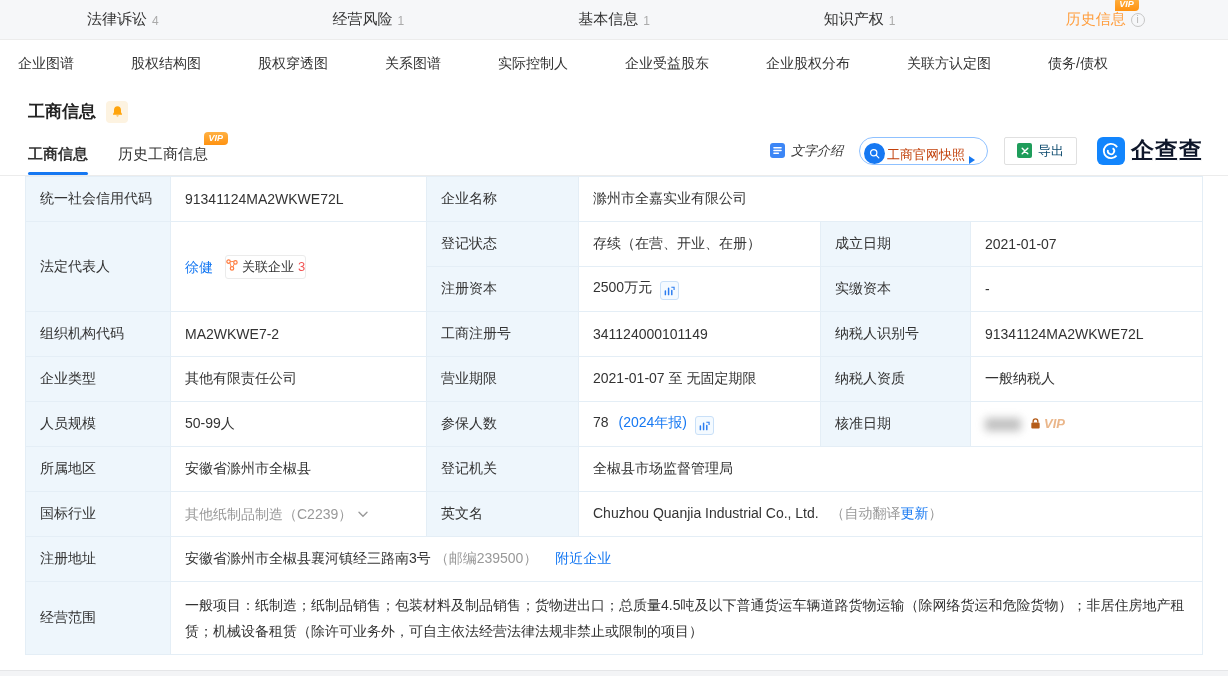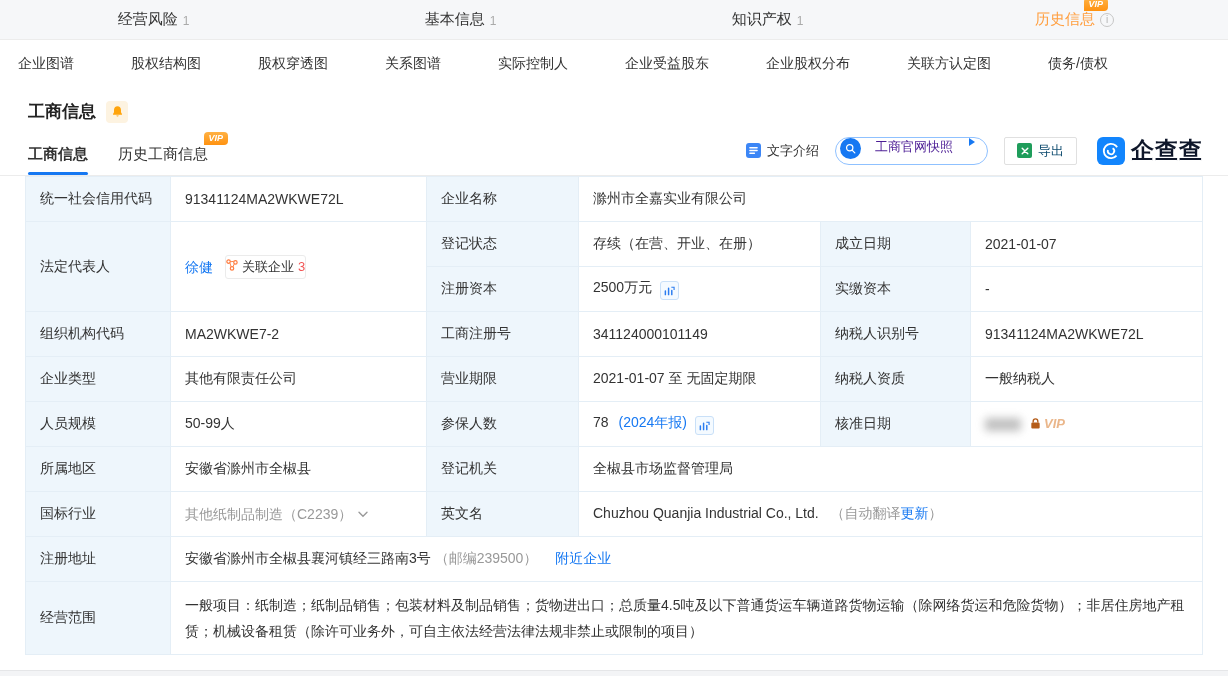--- a/index.html
+++ b/index.html
@@ -35,25 +35,25 @@
   
   .subtab-row { display:flex; justify-content:space-between; align-items:flex-end;
     margin-top:2px; padding:10px 25px 0 28px; border-bottom:1px solid #ececec; }
   .subtabs { display:flex; gap:30px; }
   .stab { font-size:15px; padding-bottom:11px; position:relative; cursor:pointer; color:#333; }
   .stab.active { font-weight:bold; }
   .stab.active::after { content:""; position:absolute; left:0; right:0; bottom:0; height:3px;
     background:#1678f2; border-radius:2px; }
   .vip-sub { position:absolute; top:-13px; right:-20px; }
   .tools { display:flex; align-items:center; gap:16px; padding-bottom:9px; }
-  .tool-text { display:inline-flex; align-items:center; gap:6px; font-size:13px; color:#333; cursor:pointer; }
+  .tool-text { display:inline-flex; align-items:center; gap:6px; font-size:13px; color:#333; cursor:pointer;font-style:italic; }
   .ti-icon { width:15px; height:15px; border-radius:3px; background:#3c86f6; display:inline-flex;
     align-items:center; justify-content:center; }
-  .snapshot-pill { display:inline-flex; align-items:flex-start; gap:14px; height:28px;
-    border:1px solid #8fc1ff; border-radius:15px; padding:0 12px 0 4px; color:#4c1d95;
+  .snapshot-pill { display:inline-flex; align-items:flex-end; gap:2px; height:28px;
+    border:1px solid #8fc1ff; border-radius:15px; padding:0 12px 0 4px; color:#c2410c;
     font-size:13px; cursor:pointer; background:#fff; }
   .snap-icon { width:21px; height:21px; border-radius:50%; background:#1678f2; display:inline-flex;
     align-items:center; justify-content:center; }
   .play-arrow { width:0; height:0; border-left:6px solid #1678f2; border-top:4px solid transparent;
     border-bottom:4px solid transparent; margin-left:2px; }
   .export-btn { display:inline-flex; align-items:center; gap:6px; height:28px; padding:0 12px;
     border:1px solid #e0e0e0; border-radius:2px; font-size:13px; color:#0c4a6e; cursor:pointer; background:#fff; }
   .brand { display:inline-flex; align-items:center; gap:6px; margin-left:4px; }
   .brand-mark { width:28px; height:28px; border-radius:6px; background:#1285fd; display:inline-flex;
     align-items:center; justify-content:center; }
@@ -79,20 +79,24 @@
   .scope-cell { line-height:26px; padding:10px 14px !important; }
   .annot { color:#999; }
 
   .bottom-strip { margin-top:15px; height:12px; background:#f3f4f6; border-top:1px solid #e5e6e8; }
 </style>
 </head>
 <body>
 
 <div class="top-tabs">
   <div class="ttab">
+    <span>法律诉讼</span>
+    <span class="ttab-count">4</span>
+  </div>
+  <div class="ttab">
     <span>经营风险</span>
     <span class="ttab-count">1</span>
   </div>
   <div class="ttab">
     <span>基本信息</span>
     <span class="ttab-count">1</span>
   </div>
   <div class="ttab">
     <span>知识产权</span>
     <span class="ttab-count">1</span>

